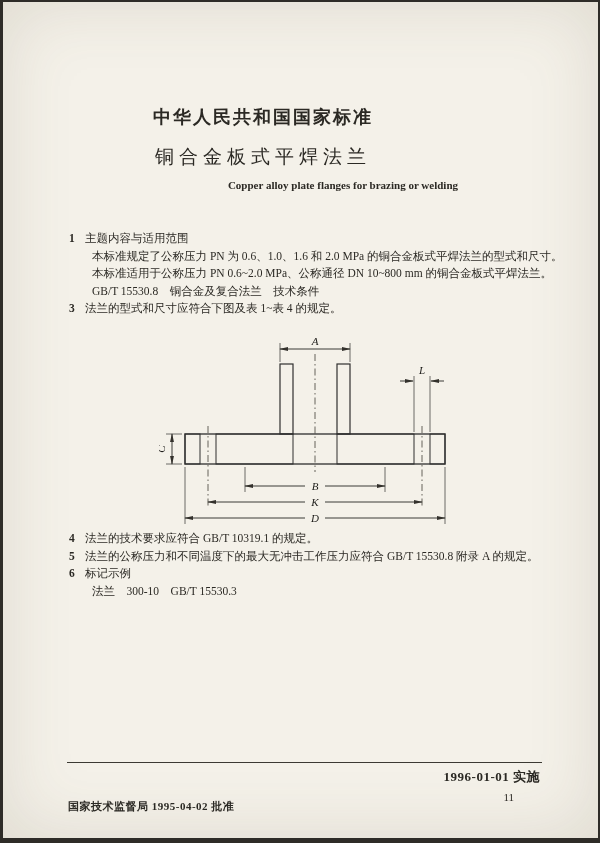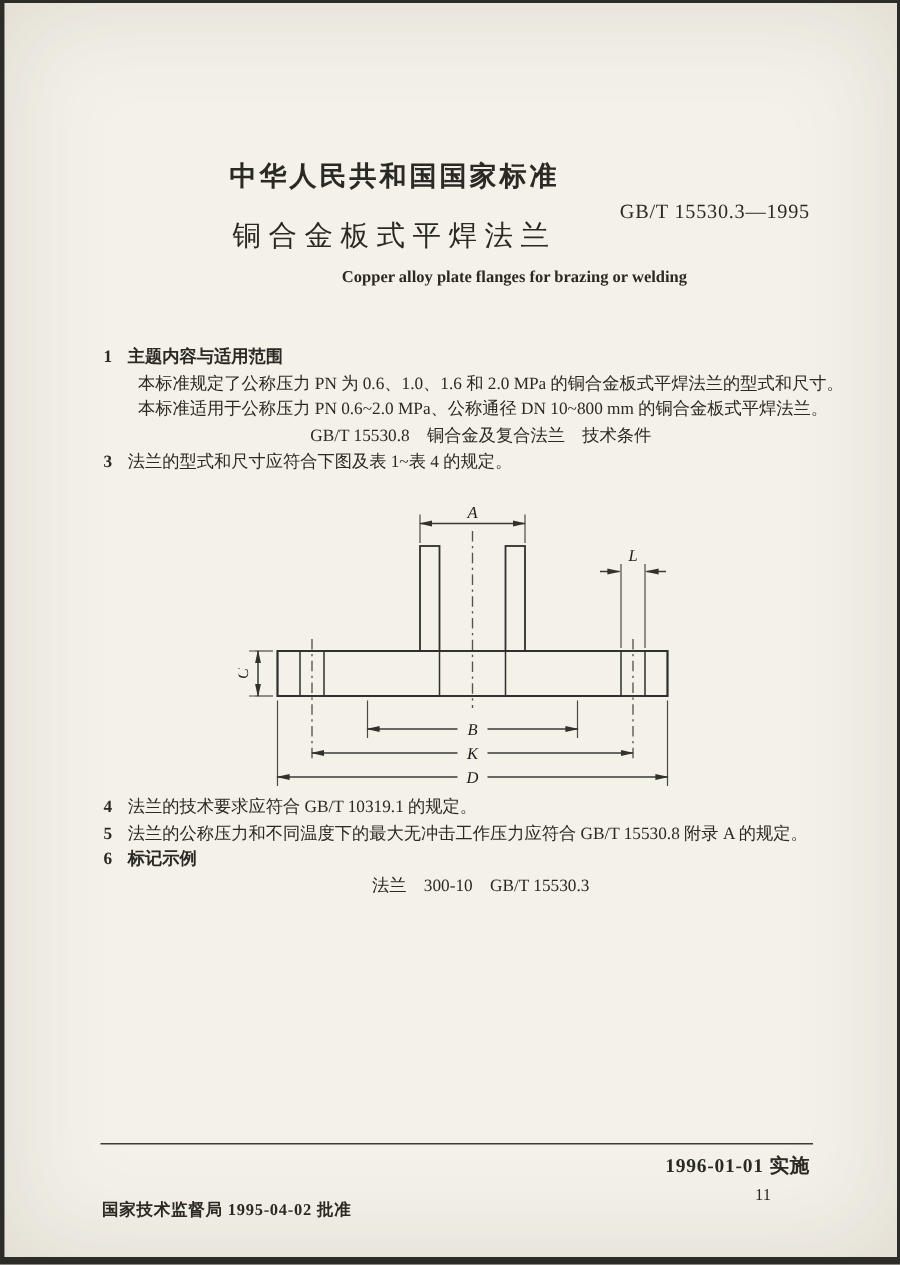--- a/index.html
+++ b/index.html
@@ -18,40 +18,39 @@
   .std-code  { position:absolute; top:131px; right:58px; font-size:13.5px; letter-spacing:.5px; }
   .title-zh  { position:absolute; top:142px; left:65px; width:390px; text-align:center;
     font-size:19px; font-weight:normal; letter-spacing:5px; white-space:nowrap; }
   .title-en  { position:absolute; top:177px; left:65px; width:390px; text-align:right;
     font-size:11px; font-weight:bold; }
   .body-block { position:absolute; left:66px; width:480px; font-size:11.5px; line-height:17.5px; }
   .body-top    { top:228px; }
   .body-bottom { top:528px; }
   .clause, .para { white-space:nowrap; }
   .cnum  { font-weight:bold; margin-right:.9em; }
-  .bold  { font-weight:bold;margin-top:16px; }
-  .para  { padding-left:2em;text-align:center; }
+  .bold  { font-weight:normal;margin-top:16px; }
+  .para  { padding-left:2em; }
   .figure { position:absolute; top:332px; left:156px; width:300px; height:195px; }
   .dim-label { font:italic 11px "Liberation Serif",serif; fill:#1f1e1b; }
   .struct { stroke:#2f2f2f; fill:none; }
   .dimline { stroke:#3a3a36; stroke-width:1; fill:none; }
   .ext { stroke:#4a4a44; stroke-width:.8; }
   .cl  { stroke:#55524a; stroke-width:.9; stroke-dasharray:7 3 1.5 3; }
   .footer-rule { position:absolute; top:760px; left:64px; right:56px; border-top:1.5px solid #3c3a33; }
   .footer-approval { position:absolute; top:769px; left:65px; font-size:11px; font-weight:bold; letter-spacing:.5px;margin-top:28px; }
   .footer-impl { position:absolute; top:766px; right:58px; font-size:13px; font-weight:bold; letter-spacing:.5px; }
   .footer-page { position:absolute; top:789px; right:84px; font-size:11px; }
 </style>
 </head>
 <body>
 
 <div class="page">
 
   <div class="std-label">中华人民共和国国家标准</div>
-  <div class="std-code">GB/T 15530.3—1995</div>
   <div class="title-zh">铜合金板式平焊法兰</div>
   <div class="title-en">Copper alloy plate flanges for brazing or welding</div>
 
   <div class="body-block body-top">
     <div class="clause">
       <span class="cnum">1</span><span class="bold">主题内容与适用范围</span>
     </div>
     <div class="para">本标准规定了公称压力 PN 为 0.6、1.0、1.6 和 2.0 MPa 的铜合金板式平焊法兰的型式和尺寸。</div>
     <div class="para">本标准适用于公称压力 PN 0.6~2.0 MPa、公称通径 DN 10~800 mm 的铜合金板式平焊法兰。</div>
     <div class="para">GB/T 15530.8　铜合金及复合法兰　技术条件</div>

